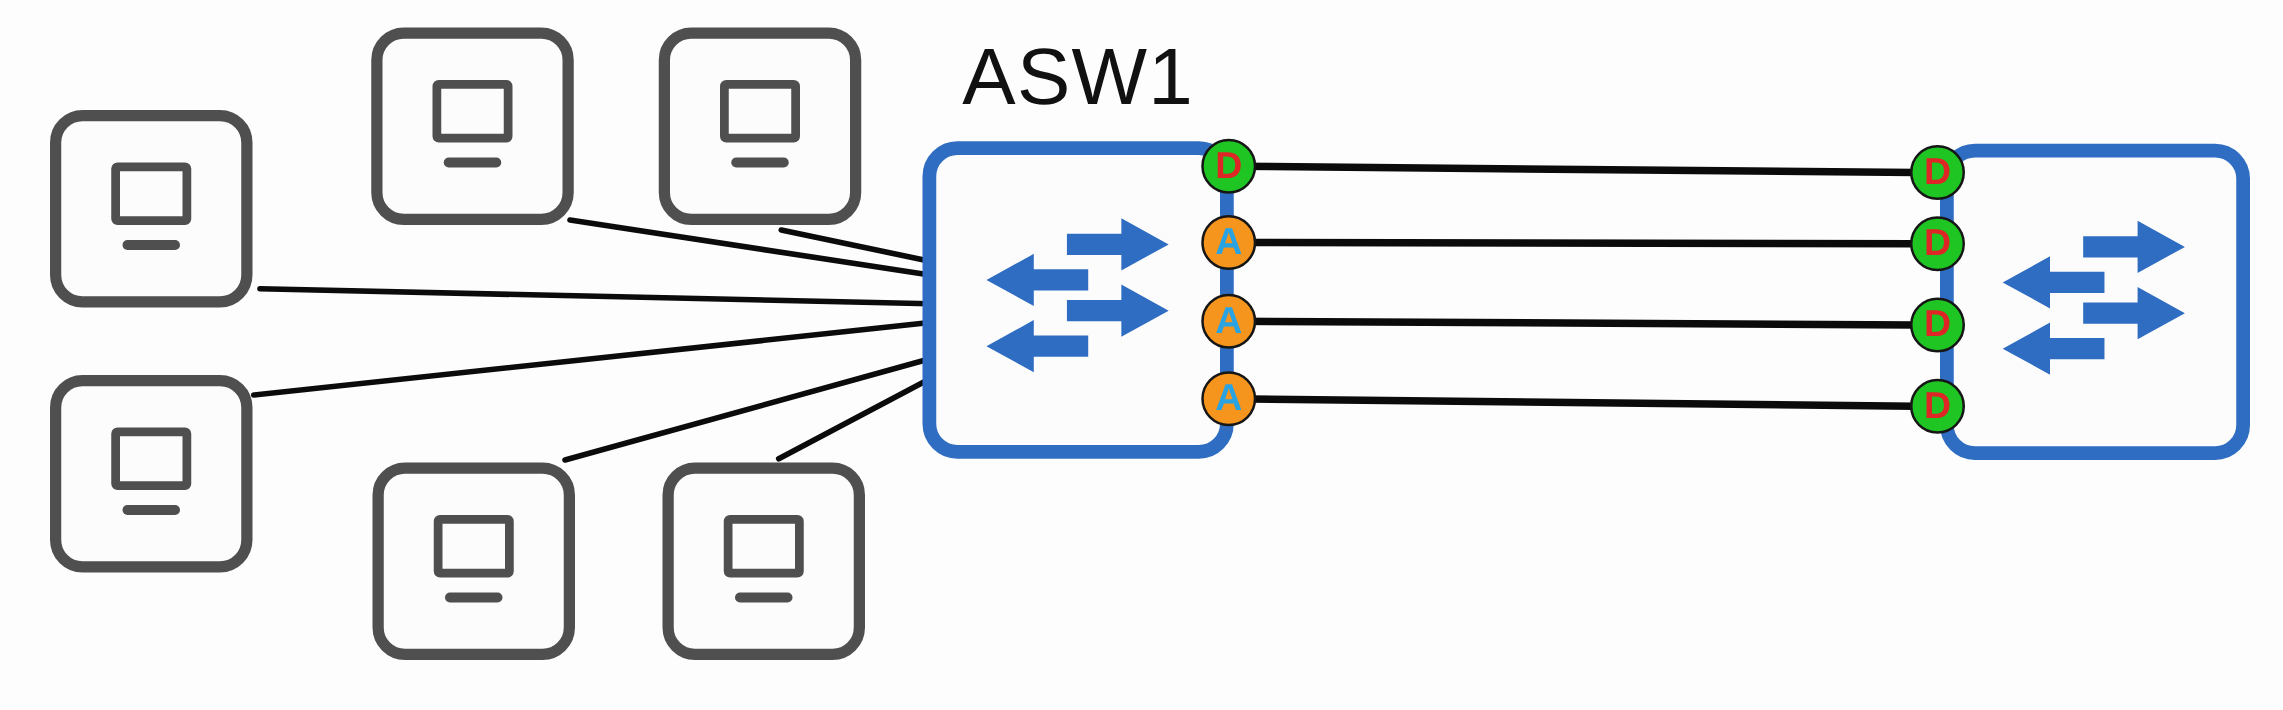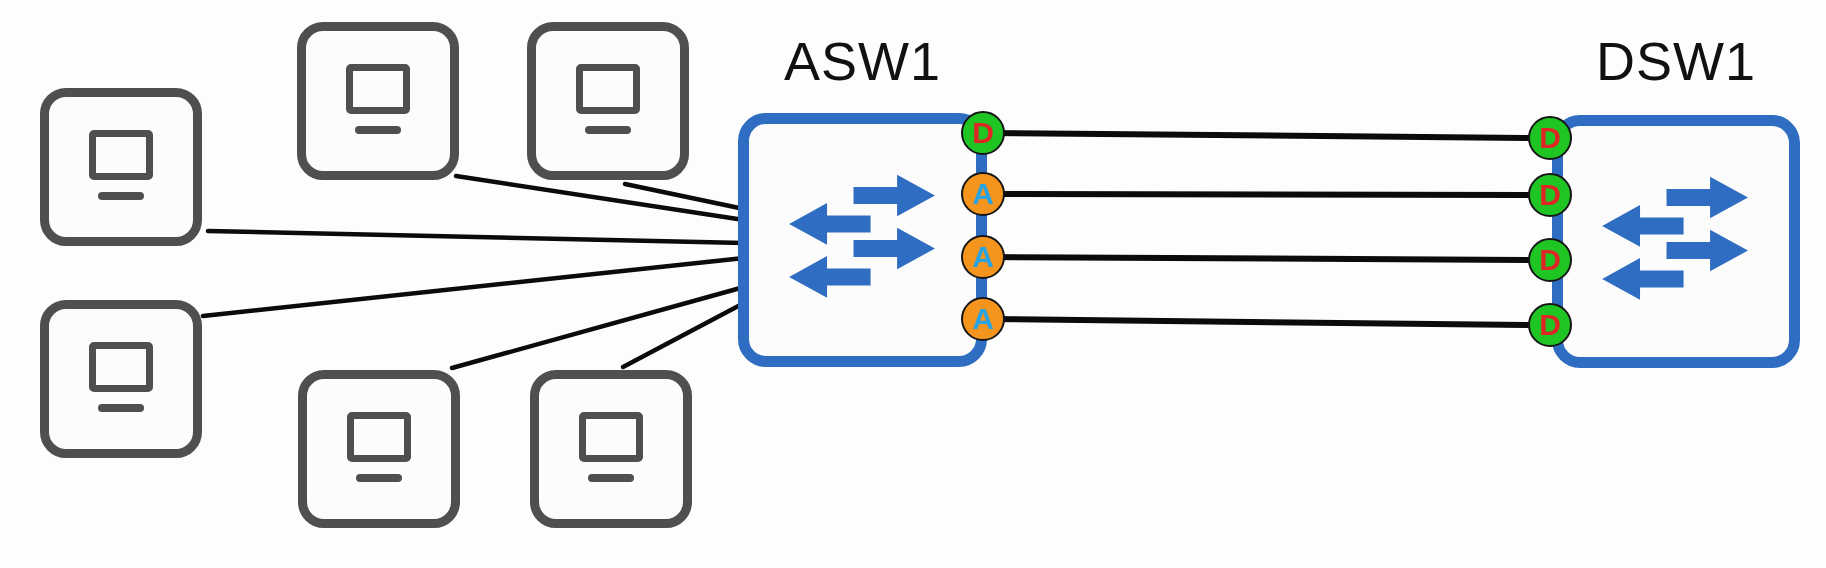--- a/index.html
+++ b/index.html
@@ -72,21 +72,21 @@
     display:flex;
     align-items:center;
     justify-content:center;
   }
   .switch-box svg{display:block;}
   .switch-arrow{fill:var(--switch_blue);}
 
   .switch-title{
     position:absolute;
     text-align:center;
-    font-size:54px;
+    font-size:64px;
     line-height:58px;
     font-weight:500;
     letter-spacing:1px;
     color:var(--label_black);
     z-index:2;
     white-space:nowrap;
   }
 
   
   .port-badge{
@@ -154,21 +154,20 @@
   <div class="switch-title" style="left:738px; top:32px; width:249px;">ASW1</div>
   <div class="switch-box" style="left:738px; top:113px; width:249px; height:254px;">
     <svg width="164" height="142" viewBox="0 0 170 150">
       <path class="switch-arrow" d="M75,19 L121,19 L121,6 L161,28 L121,50 L121,37 L75,37 Z"></path>
       <path class="switch-arrow" d="M93,49 L47,49 L47,36 L7,58 L47,80 L47,67 L93,67 Z"></path>
       <path class="switch-arrow" d="M75,75 L121,75 L121,62 L161,84 L121,106 L121,93 L75,93 Z"></path>
       <path class="switch-arrow" d="M93,105 L47,105 L47,92 L7,114 L47,136 L47,123 L93,123 Z"></path>
     </svg>
   </div>
 
-  <div class="switch-title" style="left:1552px; top:32px; width:248px;">DSW1</div>
   <div class="switch-box" style="left:1552px; top:115px; width:248px; height:253px;">
     <svg width="164" height="142" viewBox="0 0 170 150">
       <path class="switch-arrow" d="M75,19 L121,19 L121,6 L161,28 L121,50 L121,37 L75,37 Z"></path>
       <path class="switch-arrow" d="M93,49 L47,49 L47,36 L7,58 L47,80 L47,67 L93,67 Z"></path>
       <path class="switch-arrow" d="M75,75 L121,75 L121,62 L161,84 L121,106 L121,93 L75,93 Z"></path>
       <path class="switch-arrow" d="M93,105 L47,105 L47,92 L7,114 L47,136 L47,123 L93,123 Z"></path>
     </svg>
   </div>
 
   <div class="port-badge port-d" style="left:961px; top:111px;">D</div>

